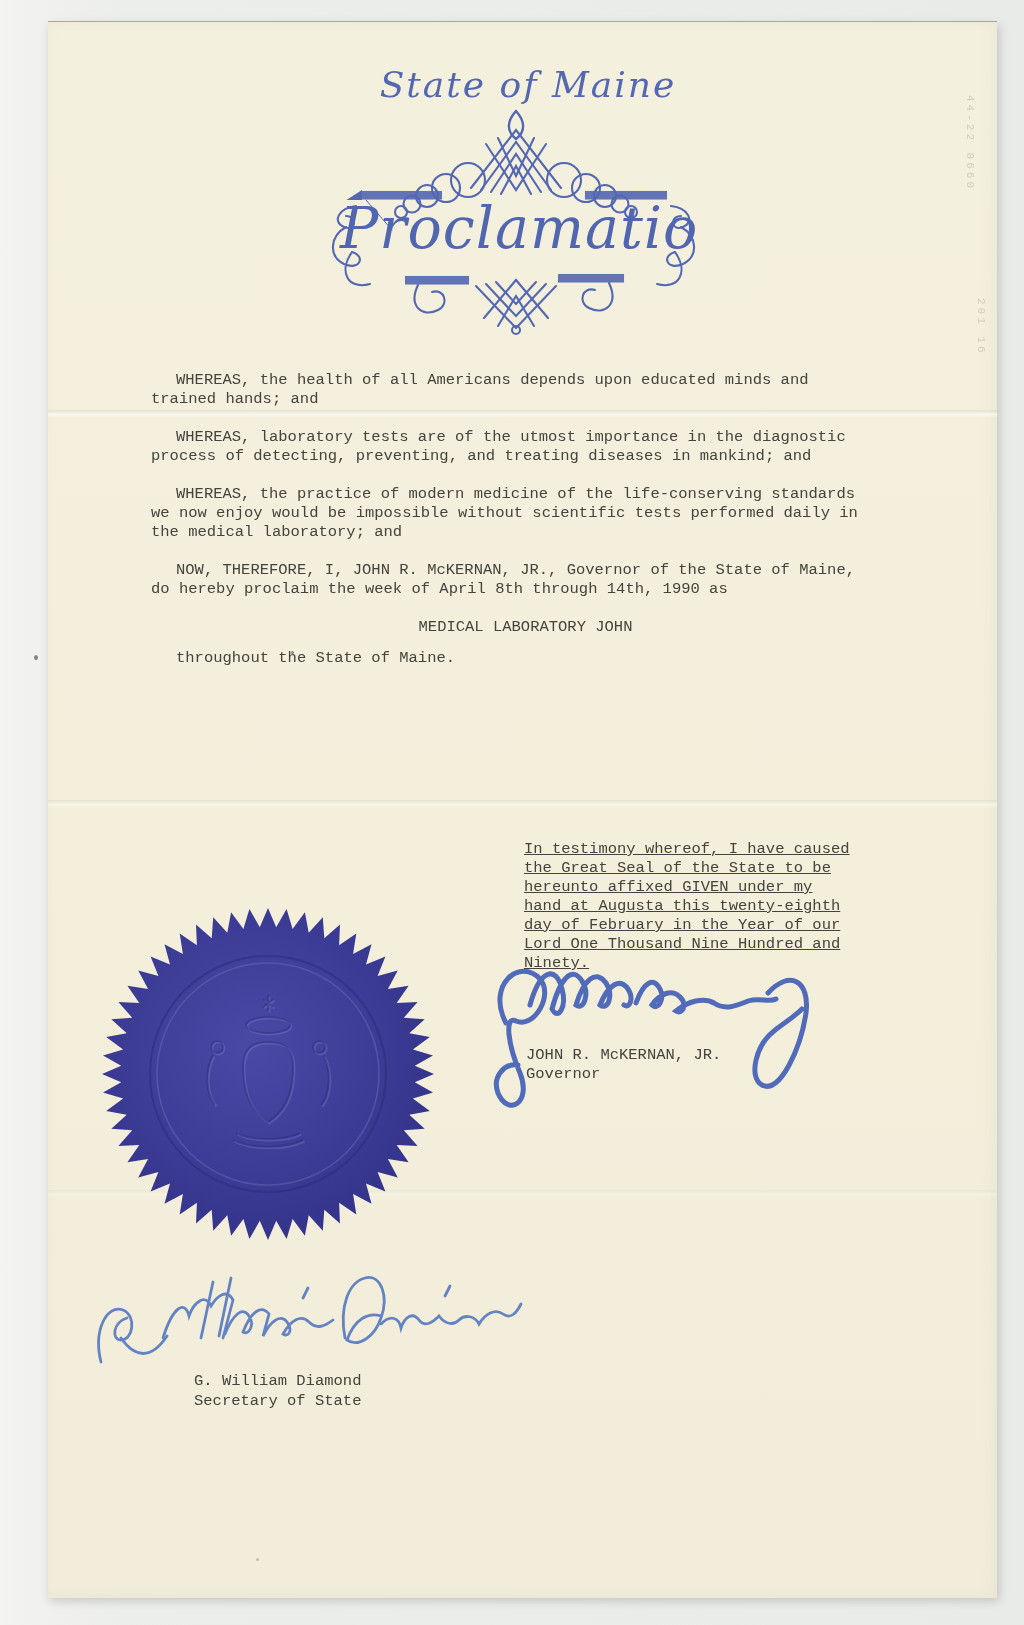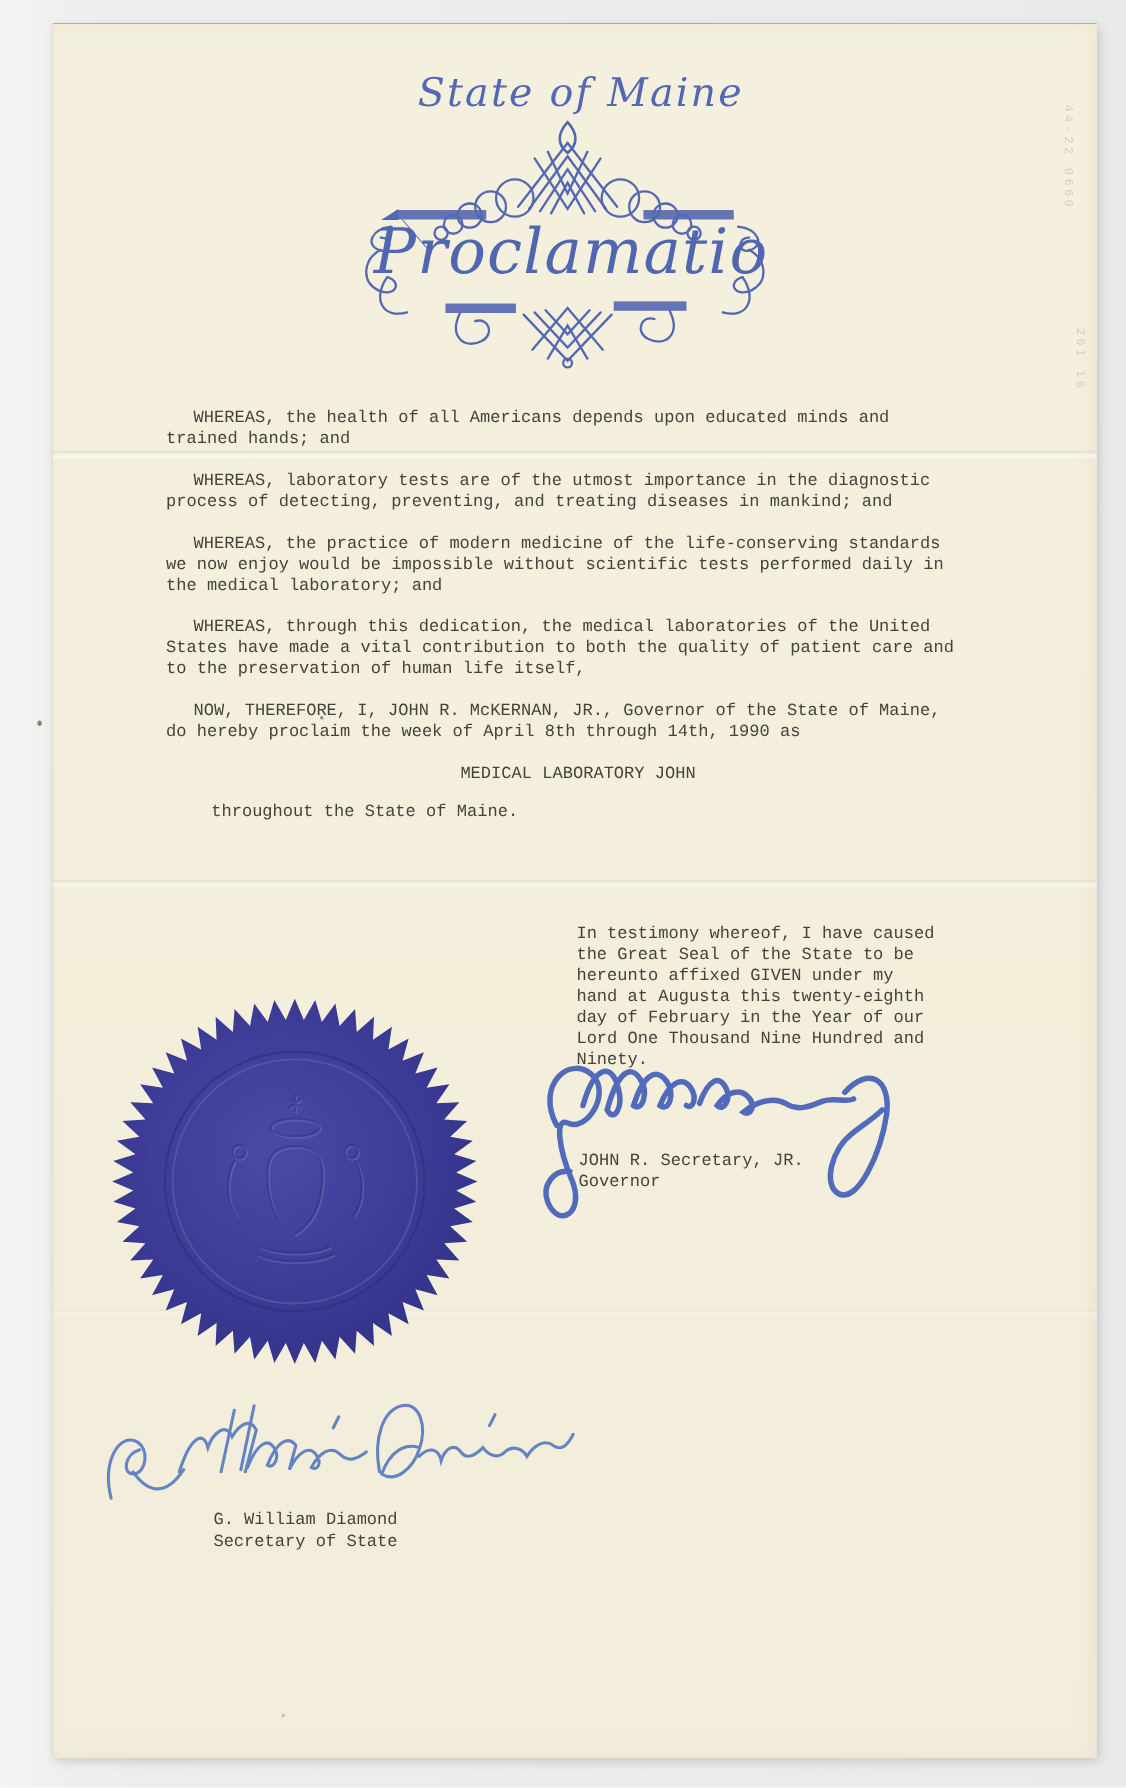--- a/index.html
+++ b/index.html
@@ -29,26 +29,26 @@
     font-family:"DejaVu Serif", serif;font-style:italic;font-size:57px;fill:#5066b0;letter-spacing:1px;
   }
 
   .body-text{
     position:absolute;left:103px;top:349px;width:742px;
     font-family:"Liberation Mono","DejaVu Sans Mono",monospace;
     font-size:15.5px;line-height:19px;color:#45433d;
   }
   .body-para{margin:0 0 19px 0;text-indent:25px;}
   .mlw{text-align:center;padding-right:18px;margin:0 0 12px 0;}
-  .closing{margin:16px;}
+  .closing{margin:0;}
 
   .testimony{
     position:absolute;left:476px;top:818px;width:360px;
     font-family:"Liberation Mono","DejaVu Sans Mono",monospace;
-    font-size:15.5px;line-height:19px;color:#45433d;
+    font-size:15.5px;line-height:19px;color:#45433d;text-decoration:underline;
   }
   .typed{
     position:absolute;font-family:"Liberation Mono","DejaVu Sans Mono",monospace;
     font-size:15.5px;line-height:19px;color:#45433d;white-space:nowrap;z-index:1;
   }
   .gov-name{left:478px;top:1024px;}
   .gov-title{left:478px;top:1043px;}
   .sec-name{left:146px;top:1350px;}
   .sec-title{left:146px;top:1370px;}
 
@@ -129,39 +129,38 @@
       <circle cx="190" cy="222" r="4"></circle>
     </g>
     <text class="emblem-word" x="212" y="140" text-anchor="middle">Proclamation</text>
   </svg>
 
   <div class="body-text">
     <div id="paragraphs">
         <p class="body-para">WHEREAS, the health of all Americans depends upon educated minds and<br>trained hands; and</p>
         <p class="body-para">WHEREAS, laboratory tests are of the utmost importance in the diagnostic<br>process of detecting, preventing, and treating diseases in mankind; and</p>
         <p class="body-para">WHEREAS, the practice of modern medicine of the life-conserving standards<br>we now enjoy would be impossible without scientific tests performed daily in<br>the medical laboratory; and</p>
-        <p class="body-para">WHEREAS, through this dedication, the medical laboratories of the United<br>States have made a vital contribution to both the quality of patient care and<br>to the preservation of human life itself,</p>
         <p class="body-para">NOW, THEREFORE, I, JOHN R. McKERNAN, JR., Governor of the State of Maine,<br>do hereby proclaim the week of April 8th through 14th, 1990 as</p>
       </div>
     <p class="body-para mlw">MEDICAL LABORATORY JOHN</p>
     <p class="body-para closing">throughout the State of Maine.</p>
   </div>
 
   <div class="testimony" id="testimony">In testimony whereof, I have caused<br>the Great Seal of the State to be<br>hereunto affixed GIVEN under my<br>hand at Augusta this twenty-eighth<br>day of February in the Year of our<br>Lord One Thousand Nine Hundred and<br>Ninety.</div>
 
   <svg class="gov-sig" width="380" height="175" viewBox="0 0 380 175">
     <g stroke="#4562b8" fill="none" stroke-width="5" stroke-linecap="round" opacity=".93">
       <path d="M38,78 C18,40 52,12 72,34 C86,50 66,84 48,76 C36,70 40,100 52,128 C64,158 40,172 30,148 C24,132 36,118 50,120"></path>
       <path d="M62,60 C72,24 88,20 94,44 C99,62 90,76 84,64 C92,34 104,20 114,36 C122,48 116,66 108,60 C116,34 128,24 138,38 C146,50 140,66 132,60 C140,40 152,32 160,44 C166,53 162,64 156,60"></path>
       <path d="M168,58 C176,36 186,32 192,44 C197,54 190,66 184,60 C192,48 204,44 212,52 C220,60 214,70 208,66 C220,56 236,52 246,58 C258,66 270,60 280,56 C292,52 300,58 308,54"></path>
       <path d="M300,48 C322,24 342,36 338,68 C333,102 312,150 294,140 C280,132 288,100 306,86 C316,78 326,72 334,64"></path>
     </g>
   </svg>
 
-  <div class="typed gov-name">JOHN R. Secretary, JR.</div>
+  <div class="typed gov-name">JOHN R. McKERNAN, JR.</div>
   <div class="typed gov-title">Governor</div>
 
   <svg class="seal" width="334" height="334" viewBox="0 0 334 334">
     <defs>
       <radialGradient id="sealGrad" cx="45%" cy="42%" r="65%">
         <stop offset="0%" stop-color="#4a49a6"></stop>
         <stop offset="55%" stop-color="#3d3c96"></stop>
         <stop offset="100%" stop-color="#33328a"></stop>
       </radialGradient>
     </defs>

